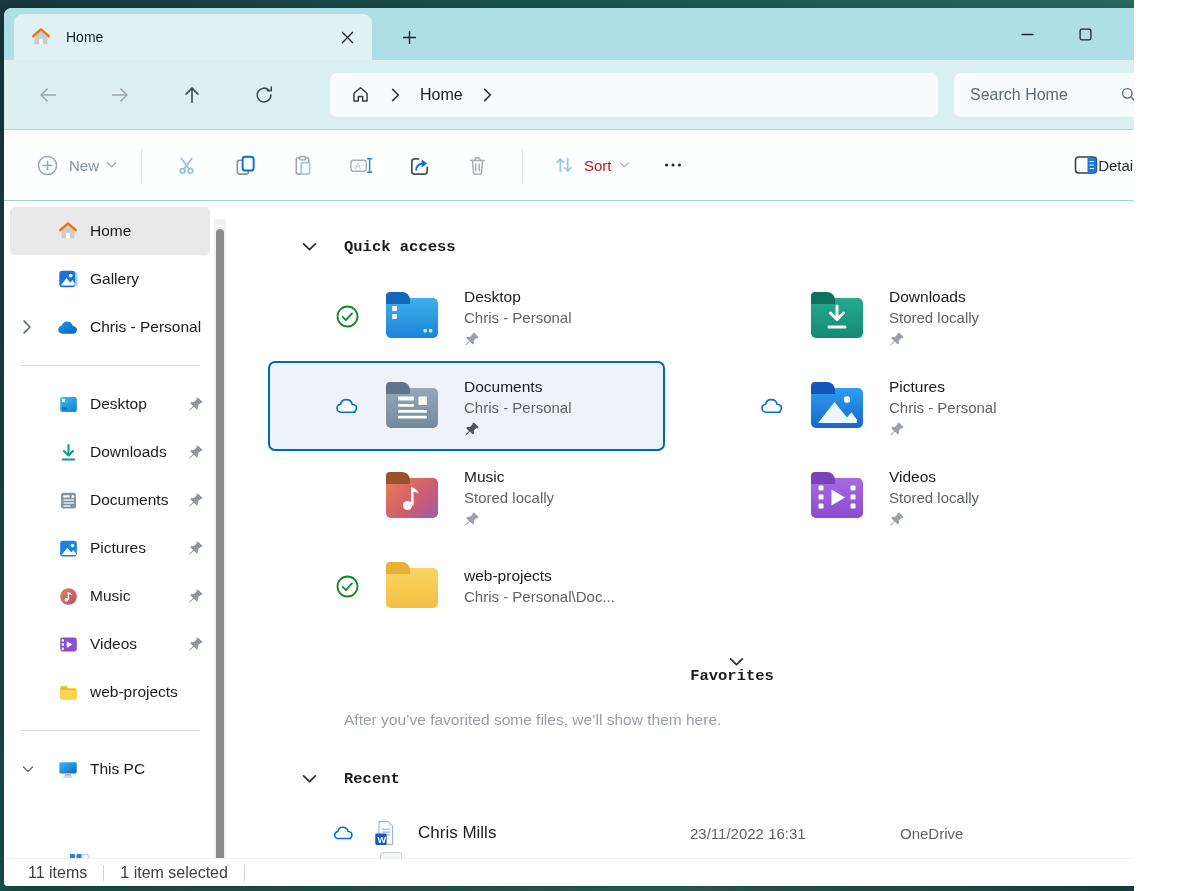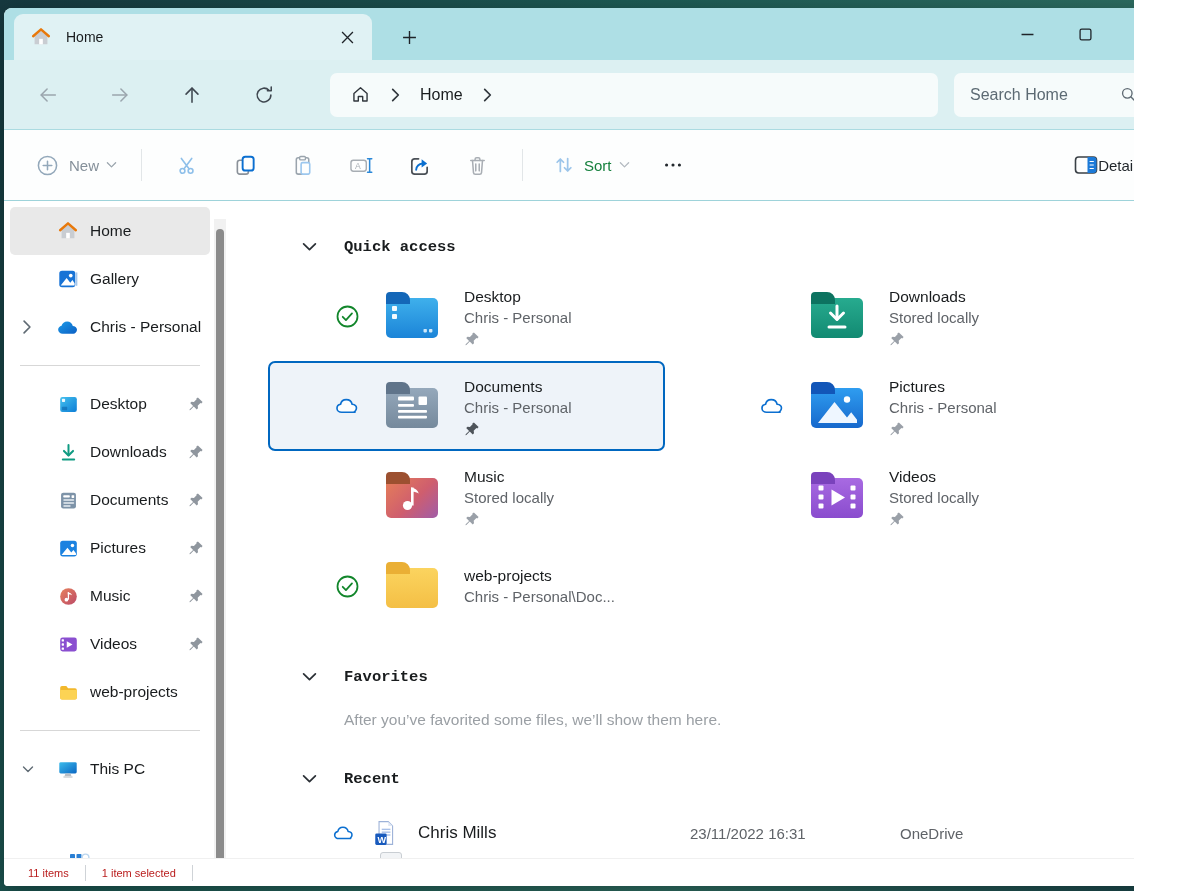--- a/index.html
+++ b/index.html
@@ -28,21 +28,21 @@
 
   
   .toolbar { height:72px; background:#fdfefe; border-top:1px solid #abdbe1; border-bottom:1px solid #9ed3da; display:flex; align-items:center; padding:0 24px; flex:none; }
   .tb-btn { border:none; background:transparent; display:flex; align-items:center; justify-content:center; height:44px; border-radius:5px; }
   .tb-new { padding:0 8px; }
   .tb-new .lbl { font-size:15px; color:#85909a; margin:0 7px 0 10px; }
   .tb-sep { width:1px; height:32px; background:#e2e6e8; margin:0 16px; flex:none; }
   .tb-ic { width:46px; margin:0 6px; }
   .tb-labeled { padding:0 10px; margin:0 4px; }
   .tb-labeled .lbl { font-size:15px; margin:0 7px 0 9px; }
-  .lbl-dim { color:#15803d;text-align:right; }
+  .lbl-dim { color:#b91c1c;text-align:right; }
   .lbl-dark { color:#1f2429; }
   .tb-details { margin-left:auto; padding:0 10px; }
   .tb-details .lbl { font-size:15px; color:#1f2429; margin-left:0; }
 
   
   .wbody { flex:1; display:flex; overflow:hidden; background:#fff; }
 
   
   .sidebar { width:232px; flex:none; position:relative; padding-top:6px; overflow:hidden; }
   .side-item { position:relative; height:48px; display:flex; align-items:center; margin:0 26px 0 6px; border-radius:5px; }
@@ -87,21 +87,21 @@
   .recent-row { display:flex; align-items:center; height:44px; margin-top:12px; }
   .r-status { margin-left:66px; width:30px; display:flex; }
   .r-fileic { width:26px; margin-left:12px; display:flex; }
   .r-name { font-size:17px; color:#191c1e; margin-left:18px; width:272px; }
   .r-date { font-size:15px; color:#5f6368; width:210px; }
   .r-loc { font-size:15px; color:#5f6368; }
   .content-partial { position:absolute; left:144px; bottom:-6px; width:22px; height:12px; border:1.5px solid #c9ced3; border-radius:3px 3px 0 0; background:#f2f4f6; }
 
   
   .statusbar { height:28px; background:#fff; border-top:1px solid #f0f0f0; display:flex; align-items:center; padding-left:24px; flex:none; }
-  .sb-txt { font-size:11px; color:#b91c1c; }
+  .sb-txt { font-size:16px; color:#404040; }
   .sb-sep { width:1px; height:16px; background:#cfd3d7; margin:0 16px; }
 </style>
 </head>
 <body>
 
 <div class="desktop">
 <div class="window">
 
   <div class="titlebar">
     <div class="tab">
@@ -684,21 +684,21 @@
           <div class="t-folder">
             <div class="bfolder f-plain"></div>
           </div>
           <div class="t-text">
             <div class="t-name">web-projects</div>
             <div class="t-sub">Chris - Personal\Doc...</div>
           </div>
         </div>
       </div>
 
-      <div class="sec-head" style="margin-top:26px;">
+      <div class="sec-head" style="margin-top:26px;flex-direction:column;">
         <button class="sec-chev">
           <svg width="15" height="10" viewBox="0 0 14 9">
                 <path d="M1.5 1.5 7 7 12.5 1.5" fill="none" stroke="#2a2f35" stroke-width="1.6" stroke-linecap="round" stroke-linejoin="round"></path>
               </svg>
         </button>
         <span class="sec-title">Favorites</span>
       </div>
       <div class="fav-empty">After you’ve favorited some files, we’ll show them here.</div>
 
       <div class="sec-head" style="margin-top:30px;">

